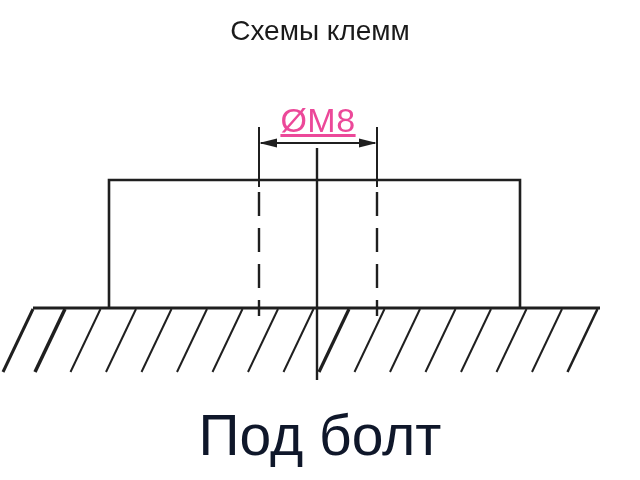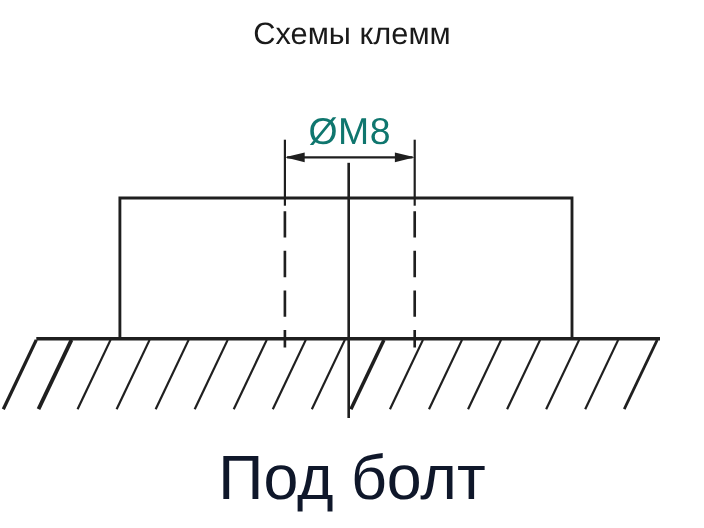--- a/index.html
+++ b/index.html
@@ -28,23 +28,24 @@
     line-height: 1;
     color: #1a1a1a;
     white-space: nowrap;
   }
   .dim-label {
     position: absolute;
     left: 318px; top: 103px;
     transform: translateX(-50%);
     font-size: 34px;
     line-height: 1;
-    color: #0f766e;
+    color: #ec4899;
     letter-spacing: 0.5px;
     white-space: nowrap;
+    text-decoration: underline;
   }
   .caption {
     position: absolute;
     left: 0; top: 407px;
     width: 640px;
     text-align: center;
     font-size: 57px;
     line-height: 1;
     color: #0f172a;
     white-space: nowrap;

